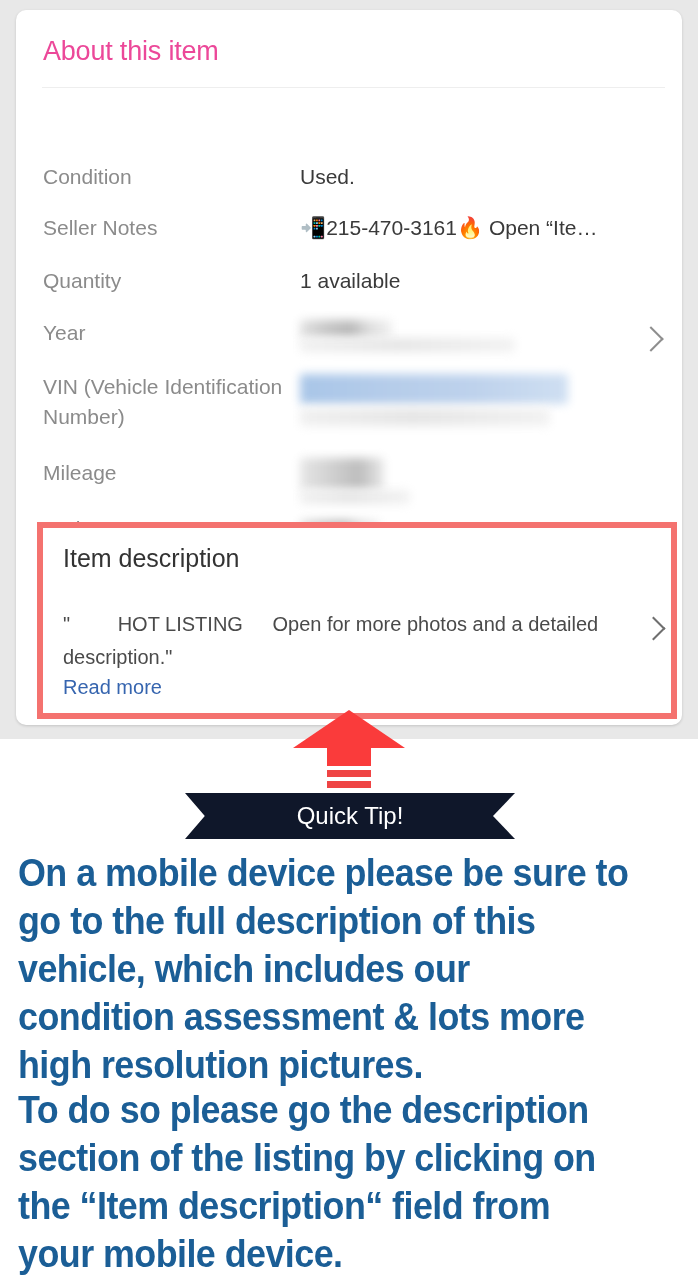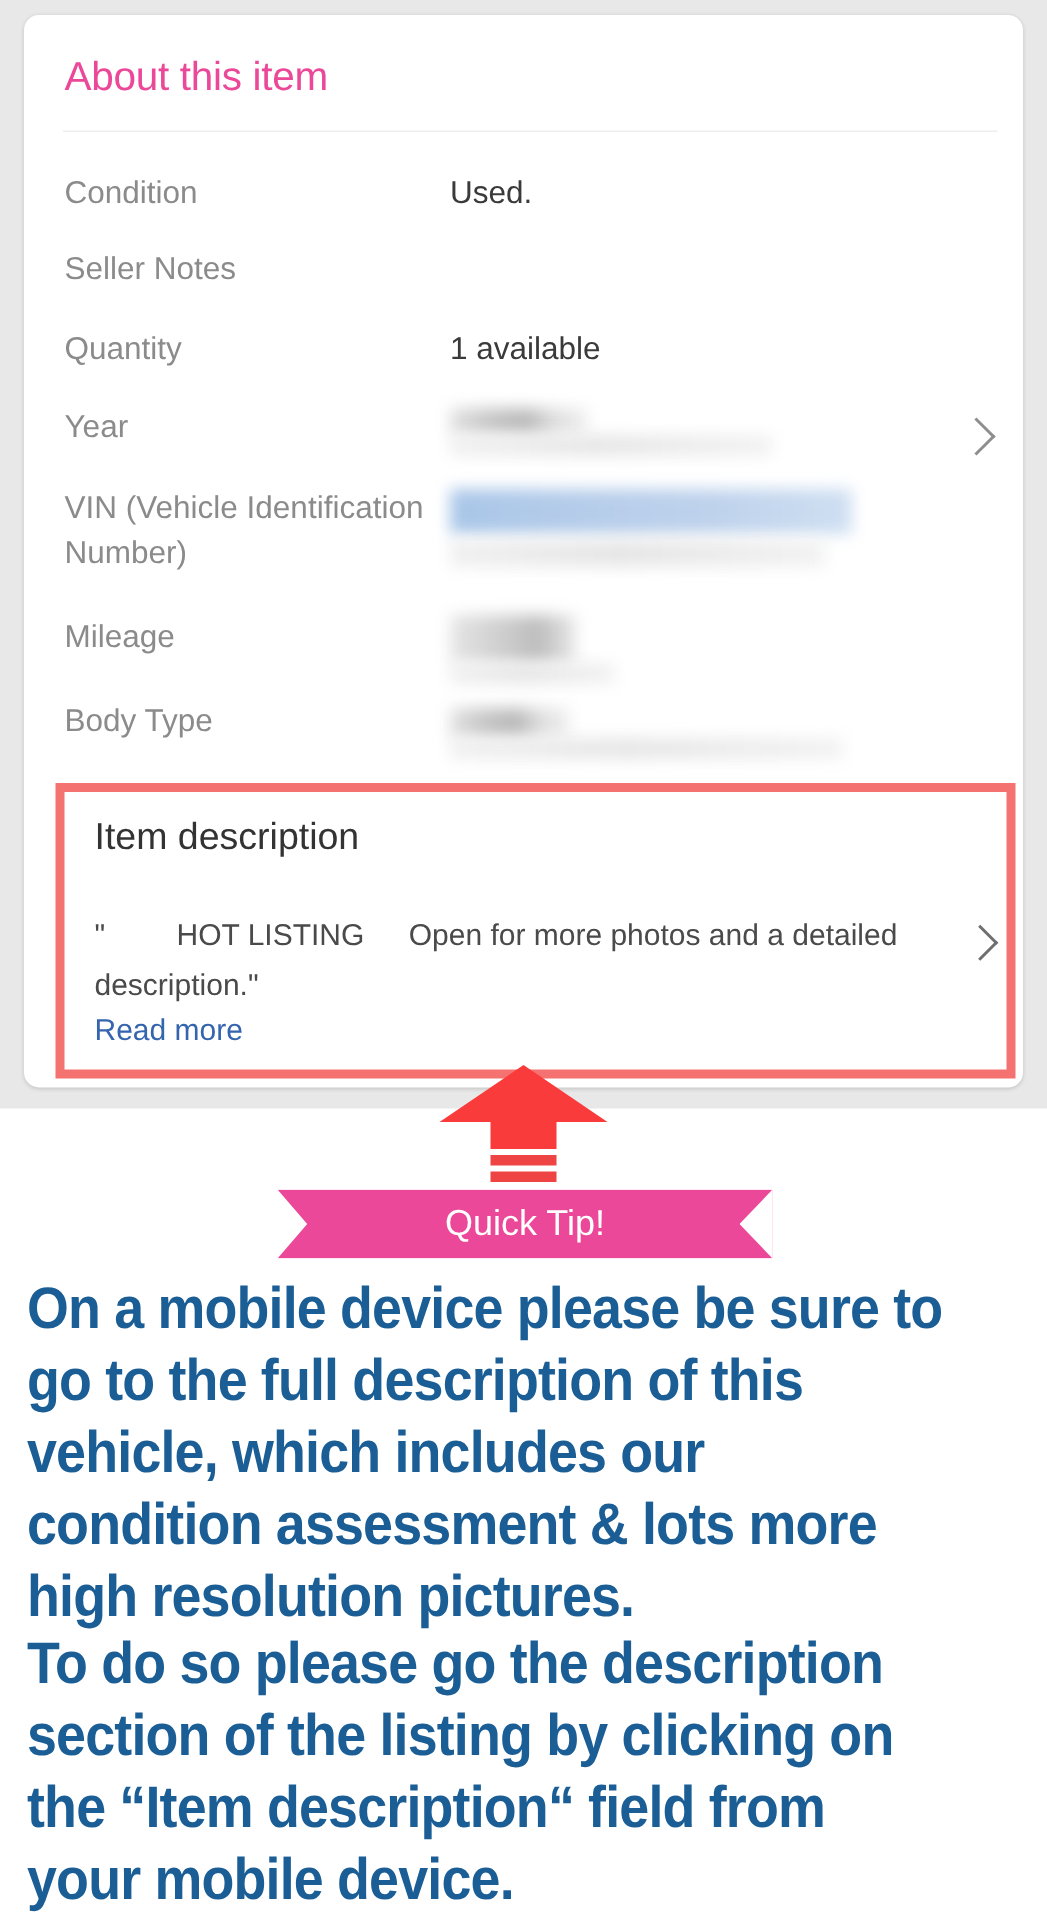--- a/index.html
+++ b/index.html
@@ -47,20 +47,21 @@
     left: 26px; top: 77px;
     width: 623px; height: 1px;
     background: #eeeeee;
   }
 
   
   .spec-row {
     position: absolute;
     left: 0;
     width: 666px;
+    margin-top: 48px;
   }
   .spec-label {
     position: absolute;
     left: 27px;
     width: 250px;
     font-size: 21px;
     color: #8b8b8b;
     line-height: 30px;
   }
   .spec-value {
@@ -169,21 +170,21 @@
     background: #ef4444;
   }
   #arrow-stripe-1 { top: 60px; }
   #arrow-stripe-2 { top: 71px; }
 
   
   #quick-tip-banner {
     position: absolute;
     left: 185px; top: 793px;
     width: 330px; height: 46px;
-    background: #ec4899;
+    background: #0f172a;
     color: #ffffff;
     font-size: 24px;
     display: flex;
     align-items: center;
     justify-content: center;
     clip-path: polygon(0 0, 100% 0, 100% 100%, 0 100%, 6% 50%);
     -webkit-clip-path: polygon(0 0, 100% 0, 100% 100%, 0 100%, 6% 50%);
   }
   #quick-tip-banner::after {
     content: "";
@@ -224,20 +225,21 @@
     <div id="about-title">About this item</div>
     <div id="about-divider"></div>
 
     <div class="spec-row" style="top:104px;height:34px;">
       <div class="spec-label">Condition</div>
       <div class="spec-value">Used.</div>
     </div>
 
     <div class="spec-row" style="top:155px;height:34px;padding-left:44px;">
       <div class="spec-label">Seller Notes</div>
+      <div class="spec-value truncate">📲215-470-3161🔥 Open “Ite…</div>
     </div>
 
     <div class="spec-row" style="top:208px;height:34px;">
       <div class="spec-label">Quantity</div>
       <div class="spec-value">1 available</div>
     </div>
 
     <div class="spec-row" style="top:260px;height:44px;">
       <div class="spec-label">Year</div>
       <div class="blur-block blur-gray" style="left:284px;top:2px;width:92px;height:18px;"></div>

